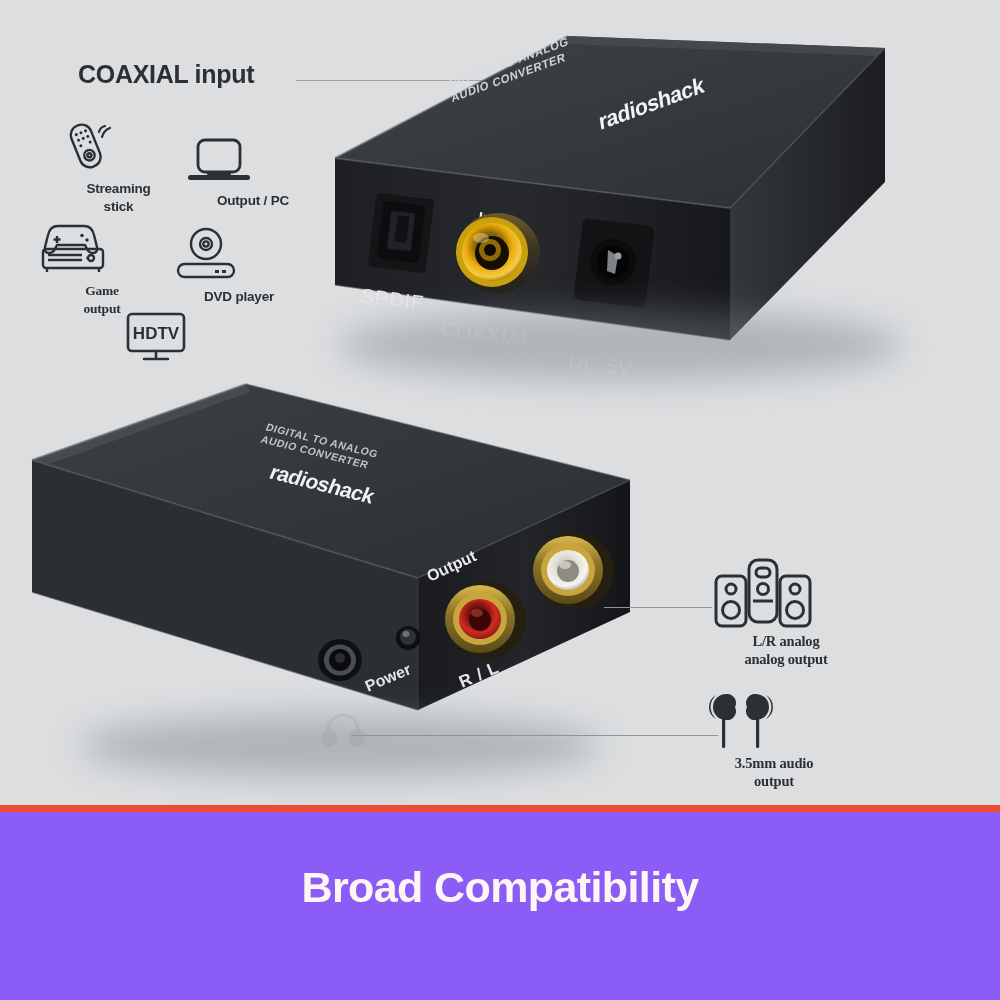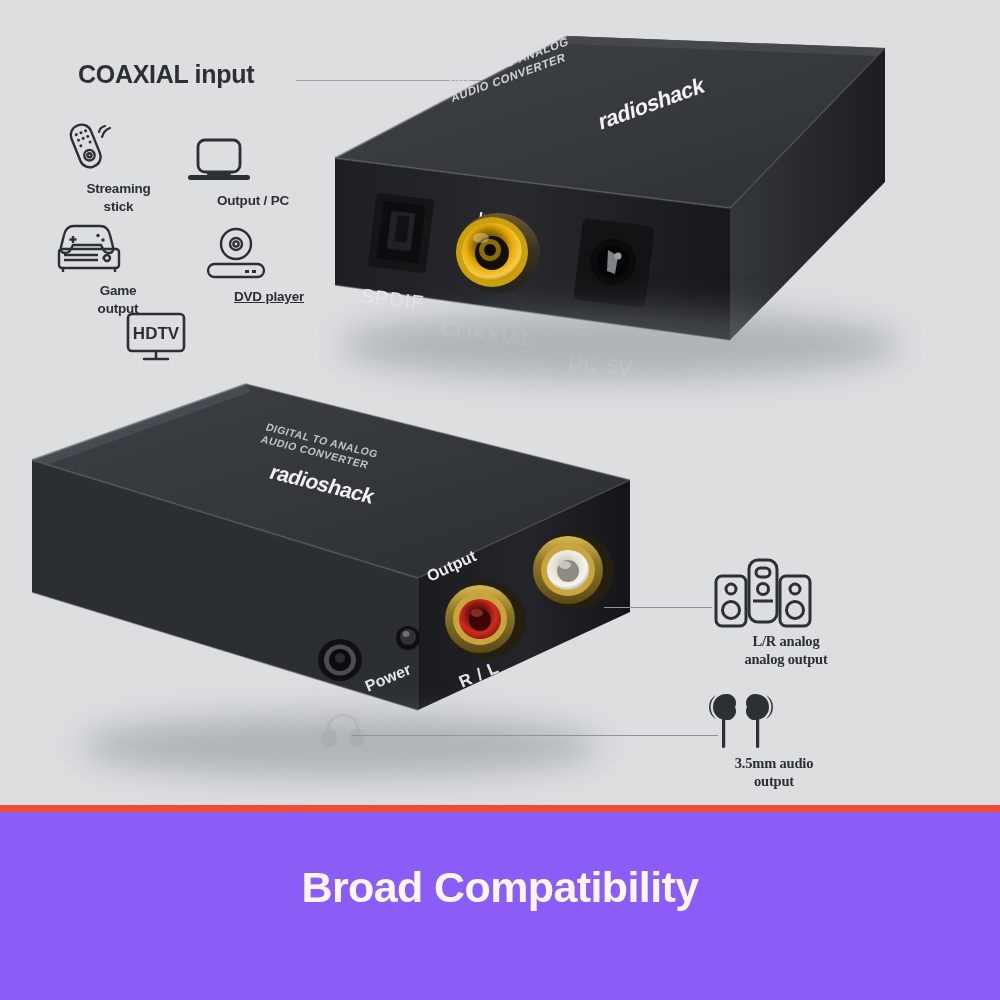--- a/index.html
+++ b/index.html
@@ -25,22 +25,22 @@
   
   .compat{position:absolute;left:28px;top:118px;width:300px;}
   .cicon{position:absolute;text-align:center;color:#2b3034;}
   .cicon .glyph{display:block;margin:0 auto 5px;}
   .cicon .cap{
     font-size:13.5px;font-weight:bold;line-height:15px;
     color:#2b3034;letter-spacing:-.2px;
   }
   .c-stream{left:28px;top:0;width:125px;}
   .c-laptop{left:155px;top:16px;width:140px;}
-  .c-game  {left:24px;top:100px;width:132px;}
-  .c-dvd   {left:171px;top:108px;width:140px;text-decoration:underline;}
+  .c-game  {left:8px;top:100px;width:132px;font-family:Liberation Serif, serif;}
+  .c-dvd   {left:141px;top:108px;width:140px;}
   .c-hdtv  {left:88px;top:193px;width:140px;}
 
   
   .dev{position:absolute;}
   .shadow{position:absolute;border-radius:50%;filter:blur(16px);background:rgba(120,128,134,.45);}
 
   
   .callout{position:absolute;text-align:center;color:#2b3034;font-family:Liberation Serif, serif;}
   .callout .cap{font-size:14.5px;font-weight:bold;line-height:17px;letter-spacing:-.2px;}
   .co-speakers{left:706px;top:556px;width:160px;}

